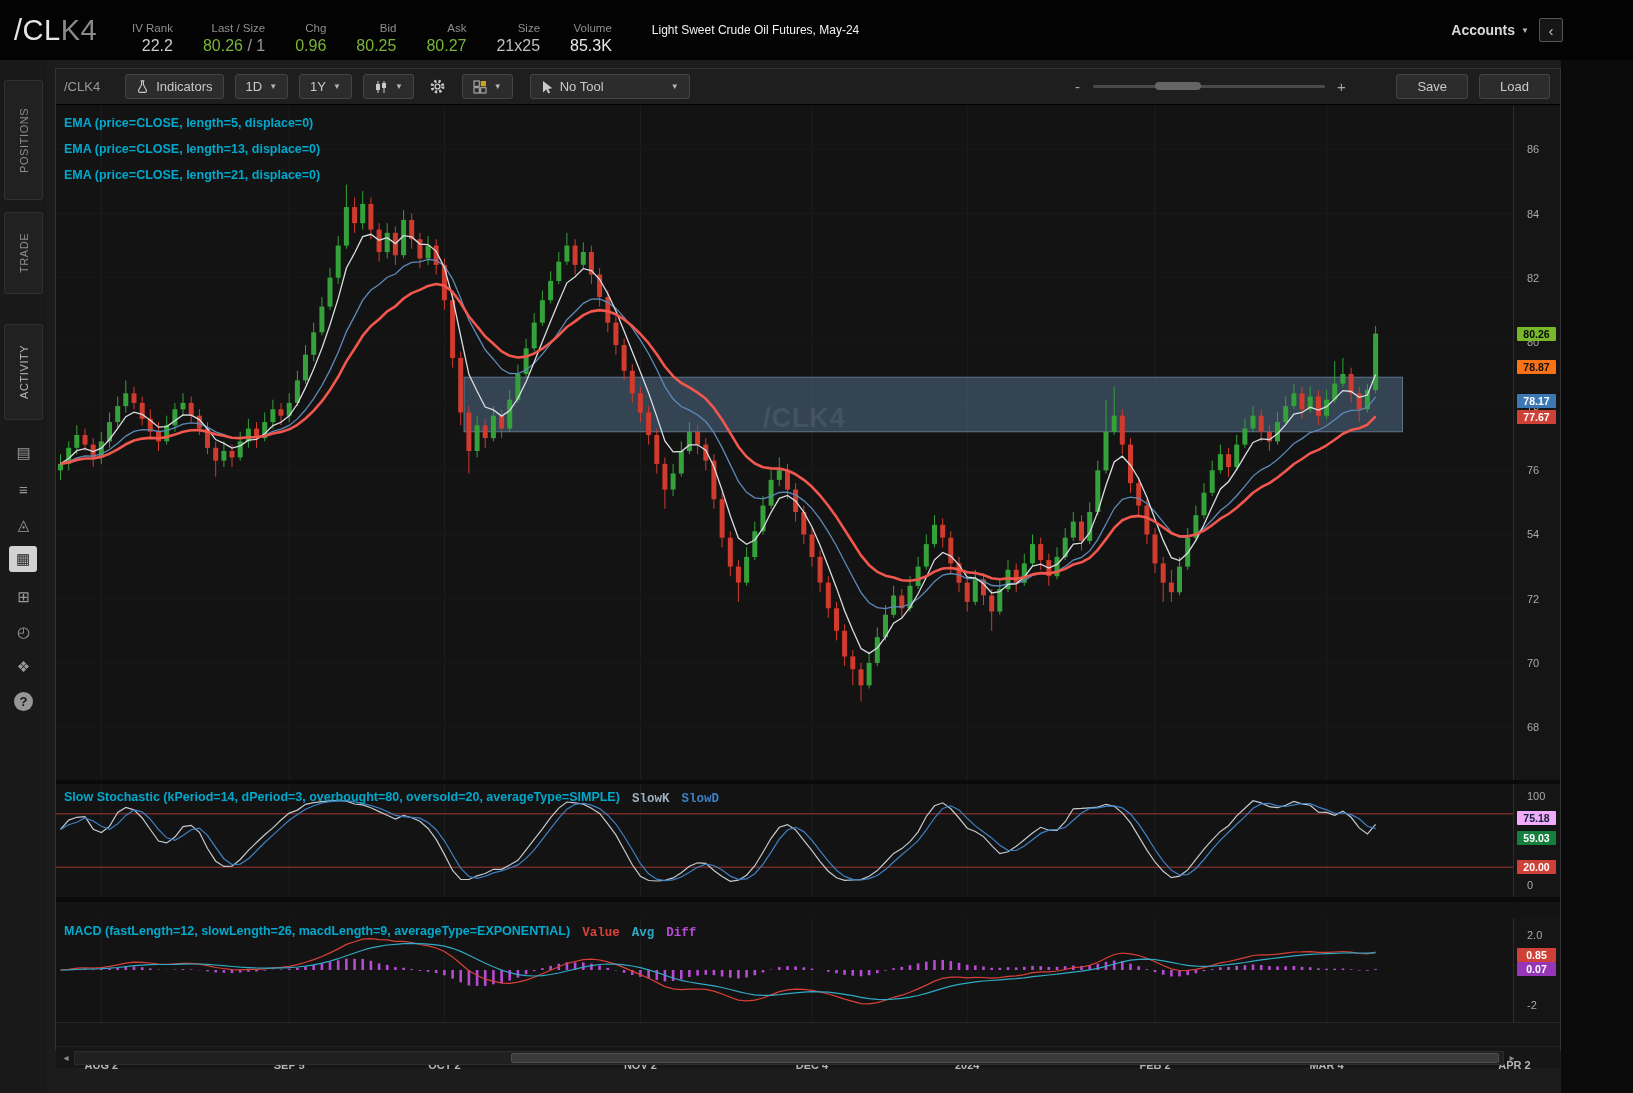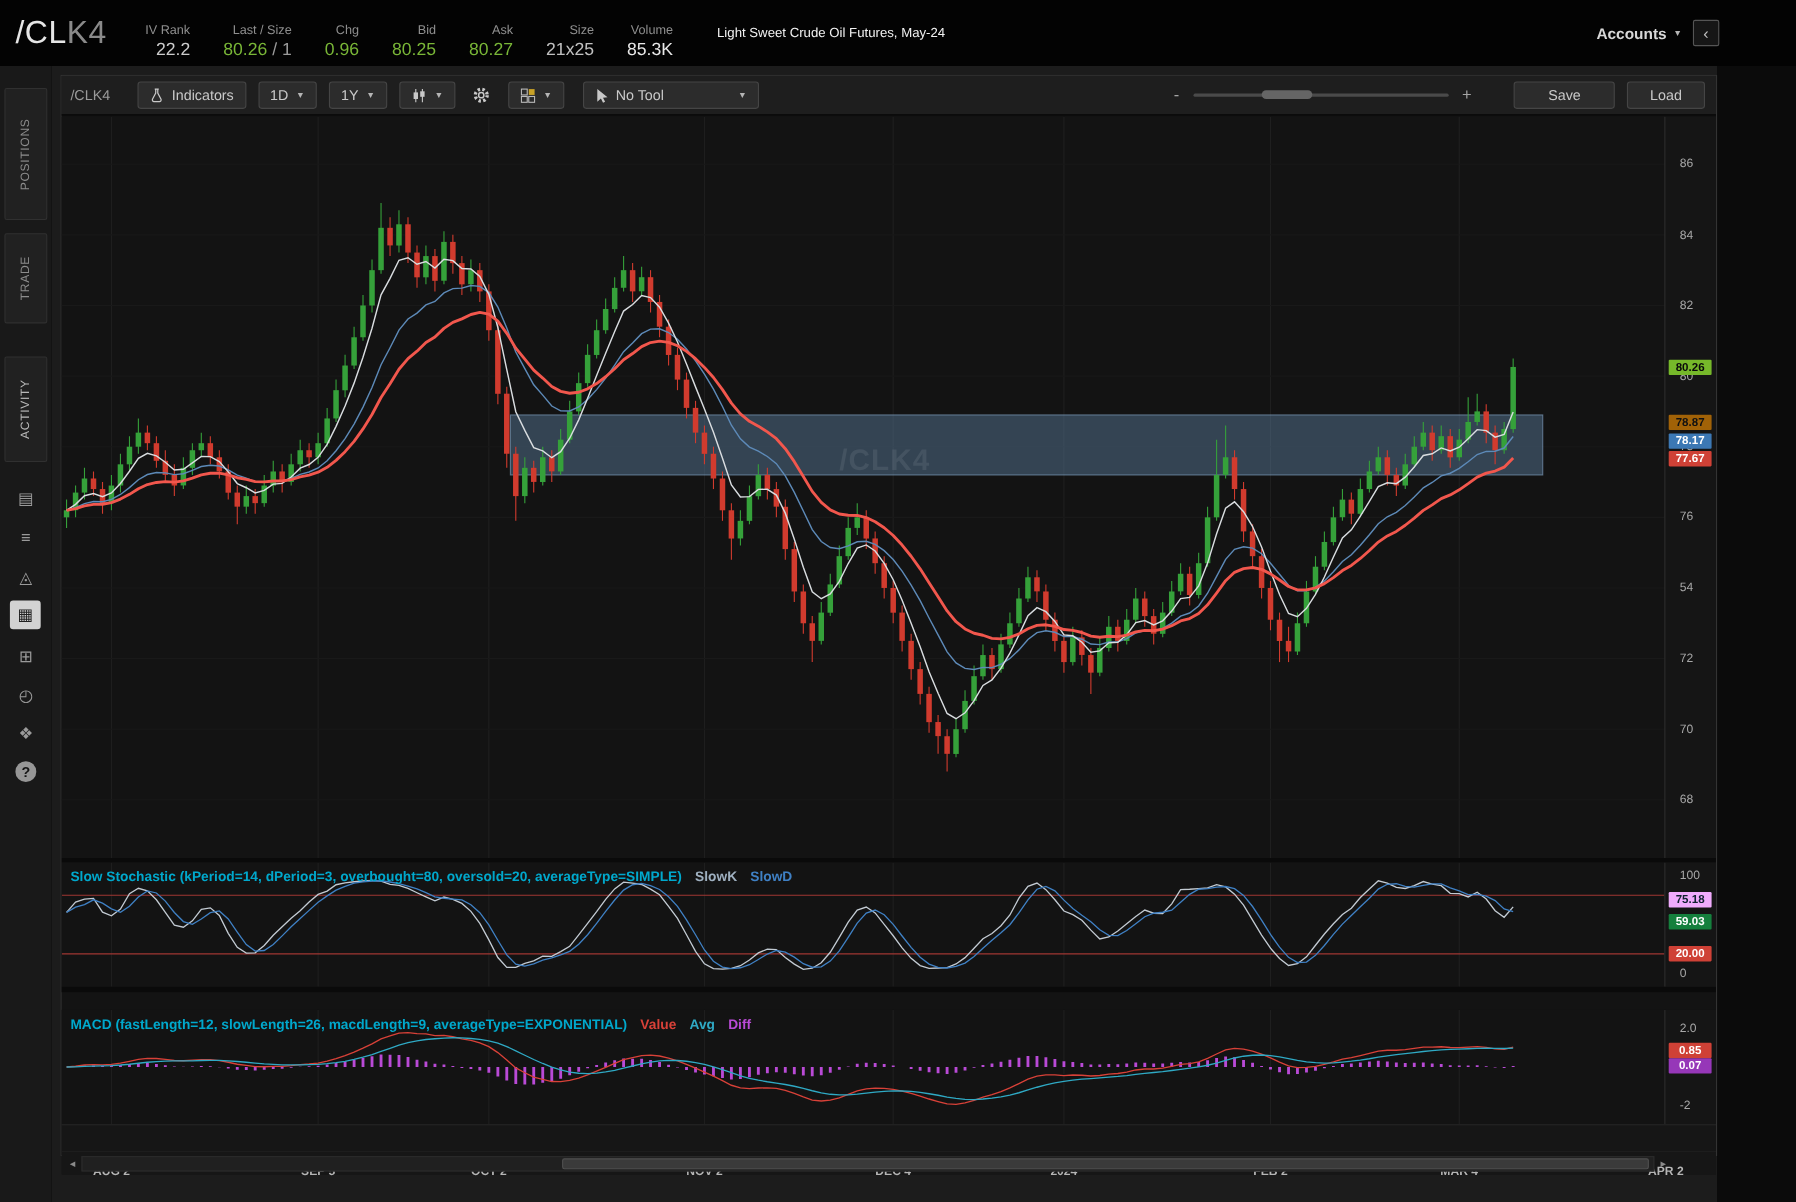--- a/index.html
+++ b/index.html
@@ -43,21 +43,21 @@
   .panel{position:relative;background:#131313;overflow:hidden;}
   .panel svg{display:block;}
   .pdiv{background:#0a0a0a;}
   .gutter{position:absolute;top:0;bottom:0;right:0;width:46px;background:#151515;border-left:1px solid #2d2d2d;}
   .axis-tick{position:absolute;left:13px;font-size:11px;color:#a8a8a8;transform:translateY(-50%);}
   .axis-badge{position:absolute;left:3px;width:39px;height:14px;line-height:14px;font-size:10.5px;font-weight:bold;text-align:center;border-radius:1px;}
   .study-labels{position:absolute;top:4px;left:8px;}
   .study-label{color:#00a8cc;font-size:12.5px;font-weight:bold;line-height:26px;cursor:pointer;white-space:nowrap;}
   .study-labels.row{display:flex;align-items:center;gap:12px;height:18px;}
   .study-labels.row .study-label{line-height:18px;}
-  .legend-item{font-size:12.5px;font-weight:bold;margin-right:12px;cursor:pointer;}
+  .legend-item{font-size:12.5px;font-weight:bold;margin-right:12px;cursor:pointer;font-family:Liberation Mono, monospace;}
   .watermark{position:absolute;left:47%;top:44%;font-size:27px;font-weight:bold;color:rgba(175,185,195,0.13);letter-spacing:1px;}
   
   .taxis{position:relative;height:23px;background:#161616;border-top:1px solid #262626;}
   .taxis-label{position:absolute;top:4px;font-size:11px;font-weight:bold;color:#b5b5b5;transform:translateX(-50%);white-space:nowrap;margin-top:32px;}
   
   .sbar{height:22px;background:#161616;border-top:1px solid #222;display:flex;align-items:center;padding:0 2px;box-sizing:border-box;}
   .sb-arrow{width:16px;text-align:center;color:#8a8a8a;font-size:10px;cursor:pointer;}
   .sb-track{position:relative;width:1430px;height:14px;background:#202020;border:1px solid #2c2c2c;box-sizing:border-box;}
   .sb-thumb{position:absolute;left:30.5%;right:0.3%;top:1px;bottom:1px;background:#3a3a3a;border:1px solid #4f4f4f;border-radius:2px;cursor:pointer;}
 </style>
@@ -173,21 +173,21 @@
         <span class="caret" style="margin-left:auto;">▼</span>
       </div>
       <div class="tb-spacer"></div>
       <div class="zoom">
         <span class="zoom-btn">-</span>
         <div class="zoom-track">
             <div class="zoom-thumb"></div>
           </div>
         <span class="zoom-btn">+</span>
       </div>
-      <div class="tbtn" style="padding:0 30px;">
+      <div class="tbtn" style="padding:0 20px;margin-left:12px;">
           <span>Save</span>
         </div>
       <div class="tbtn" style="padding:0 20px;margin-right:2px;">
           <span>Load</span>
         </div>
     </div>
 
     <div class="stack">
 
       <div class="panel" style="height:674px;">
@@ -534,33 +534,38 @@
             <rect x="1300.7" y="287.3" width="5" height="16.0" fill="#d13b2e"></rect>
             <line x1="1311.4" x2="1311.4" y1="277.6" y2="306.5" stroke="#35a13a"></line>
             <rect x="1308.9" y="284.0" width="5" height="19.3" fill="#35a13a"></rect>
             <line x1="1319.6" x2="1319.6" y1="219.9" y2="287.3" stroke="#35a13a"></line>
             <rect x="1317.1" y="227.6" width="5" height="56.5" fill="#35a13a"></rect>
             <polyline points="4.5,357.9 12.7,355.6 20.8,351.8 29.0,349.9 37.2,350.1 45.3,348.0 53.5,343.5 61.7,337.3 69.8,330.1 78.0,325.4 86.2,323.6 94.3,323.9 102.5,325.5 110.7,324.7 118.9,321.6 127.0,318.1 135.2,316.9 143.4,317.7 151.5,321.1 159.7,325.9 167.9,328.7 176.0,331.9 184.2,332.4 192.4,331.0 200.5,331.2 208.7,329.0 216.9,325.3 225.0,323.1 233.2,319.4 241.4,312.9 249.5,303.8 257.7,292.7 265.9,279.5 274.0,264.1 282.2,246.3 290.4,225.6 298.6,210.1 306.7,194.1 314.9,184.0 323.1,178.6 331.2,171.2 339.4,168.0 347.6,160.3 355.7,156.4 363.9,155.9 372.1,153.5 380.2,154.3 388.4,160.0 396.6,173.1 404.7,192.2 412.9,214.0 421.1,229.1 429.2,243.8 437.4,253.2 445.6,263.1 453.7,267.5 461.9,267.6 470.1,264.0 478.2,257.2 486.4,248.2 494.6,237.7 502.8,226.0 510.9,213.7 519.1,205.8 527.3,197.3 535.4,193.2 543.6,192.9 551.8,196.3 559.9,202.4 568.1,211.3 576.3,222.1 584.4,234.2 592.6,247.7 600.8,263.5 608.9,280.6 617.1,293.0 625.3,300.5 633.4,304.1 641.6,309.0 649.8,315.5 657.9,326.6 666.1,341.6 674.3,358.6 682.4,375.5 690.6,386.3 698.8,391.8 707.0,392.9 715.1,390.2 723.3,386.5 731.5,386.1 739.6,388.9 747.8,394.6 756.0,402.6 764.1,413.2 772.3,425.9 780.5,440.0 788.6,455.8 796.8,471.2 805.0,486.6 813.1,496.7 821.3,501.6 829.5,502.6 837.6,500.7 845.8,500.9 854.0,497.9 862.1,492.6 870.3,484.8 878.5,475.4 886.7,469.1 894.8,467.5 903.0,468.8 911.2,472.6 919.3,472.7 927.5,475.1 935.7,479.5 943.8,480.0 952.0,477.7 960.2,477.5 968.3,474.6 976.5,469.4 984.7,467.2 992.8,467.7 1001.0,465.3 1009.2,460.5 1017.3,454.1 1025.5,451.3 1033.7,444.9 1041.8,433.3 1050.0,418.0 1058.2,402.5 1066.3,393.4 1074.5,391.1 1082.7,392.3 1090.9,397.4 1099.0,406.0 1107.2,416.1 1115.4,426.1 1123.5,431.0 1131.7,431.1 1139.9,428.0 1148.0,422.1 1156.2,413.8 1164.4,404.5 1172.5,398.3 1180.7,389.7 1188.9,380.1 1197.0,370.1 1205.2,363.8 1213.4,359.7 1221.5,353.5 1229.7,345.9 1237.9,337.5 1246.0,332.6 1254.2,326.6 1262.4,324.2 1270.6,319.8 1278.7,313.8 1286.9,307.2 1295.1,304.4 1303.2,304.2 1311.4,301.3 1319.6,290.8" fill="none" stroke="#5d8ab8" stroke-width="1.3"></polyline>
             <polyline points="4.5,357.9 12.7,352.5 20.8,344.7 29.0,342.6 37.2,345.6 45.3,342.2 53.5,333.5 61.7,322.4 69.8,310.7 78.0,306.1 86.2,308.4 94.3,314.2 102.5,321.2 110.7,320.6 118.9,314.8 127.0,308.9 135.2,309.1 143.4,313.6 151.5,323.0 159.7,333.6 167.9,337.4 176.0,342.1 184.2,339.8 192.4,334.1 200.5,333.4 208.7,327.7 216.9,319.6 225.0,316.3 233.2,309.8 241.4,298.0 249.5,281.6 257.7,263.1 265.9,242.3 274.0,218.8 282.2,192.4 290.4,162.0 298.6,147.0 306.7,130.6 314.9,128.3 323.1,134.2 331.2,131.7 339.4,137.6 347.6,129.7 355.7,130.9 363.9,138.1 372.1,138.6 380.2,145.3 388.4,161.6 396.6,191.7 404.7,230.0 412.9,268.3 421.1,285.3 429.2,301.0 437.4,303.9 445.6,310.1 453.7,304.6 461.9,292.4 470.1,275.7 478.2,256.0 486.4,235.4 494.6,215.2 502.8,195.4 510.9,176.8 519.1,170.8 527.3,162.6 535.4,164.5 543.6,173.3 551.8,187.8 559.9,204.9 568.1,224.9 576.3,245.7 584.4,265.9 592.6,287.0 600.8,310.6 608.9,334.9 617.1,345.8 625.3,345.5 633.4,338.9 641.6,338.8 649.8,344.1 657.9,360.5 666.1,384.2 674.3,409.7 682.4,432.0 690.6,438.3 698.8,434.0 707.0,422.5 715.1,406.3 723.3,392.3 731.5,389.4 739.6,394.9 747.8,406.1 756.0,421.0 764.1,439.6 772.3,460.5 780.5,481.9 788.6,504.7 796.8,524.3 805.0,542.6 813.1,547.4 821.3,542.0 829.5,530.9 837.6,517.1 845.8,512.1 854.0,501.4 862.1,487.8 870.3,471.2 878.5,453.8 886.7,446.4 894.8,450.1 903.0,458.9 911.2,471.2 919.3,472.0 927.5,477.8 935.7,487.0 943.8,485.7 952.0,478.4 960.2,477.8 968.3,471.0 976.5,460.0 984.7,458.1 992.8,462.1 1001.0,458.4 1009.2,449.5 1017.3,438.2 1025.5,437.1 1033.7,426.7 1041.8,405.9 1050.0,379.2 1058.2,356.0 1066.3,350.2 1074.5,359.2 1082.7,372.7 1090.9,391.3 1099.0,413.3 1107.2,434.4 1115.4,451.7 1123.5,454.6 1131.7,447.0 1139.9,434.4 1148.0,418.5 1156.2,400.4 1164.4,383.0 1172.5,375.7 1180.7,363.3 1188.9,349.7 1197.0,336.4 1205.2,332.9 1213.4,333.7 1221.5,327.8 1229.7,318.6 1237.9,308.1 1246.0,306.5 1254.2,301.2 1262.4,304.0 1270.6,300.6 1278.7,292.9 1286.9,284.6 1295.1,285.5 1303.2,291.4 1311.4,289.0 1319.6,268.5" fill="none" stroke="#d9dde0" stroke-width="1.3"></polyline>
             <polyline points="4.5,357.9 12.7,356.4 20.8,353.9 29.0,352.5 37.2,352.4 45.3,350.9 53.5,347.7 61.7,343.4 69.8,338.3 78.0,334.5 86.2,332.6 94.3,331.9 102.5,332.3 110.7,331.1 118.9,328.6 127.0,325.7 135.2,324.2 143.4,324.1 151.5,325.7 159.7,328.3 167.9,329.8 176.0,331.8 184.2,332.1 192.4,331.3 200.5,331.3 208.7,330.0 216.9,327.5 225.0,325.9 233.2,323.3 241.4,318.8 249.5,312.5 257.7,304.6 265.9,295.2 274.0,283.9 282.2,270.8 290.4,255.4 298.6,242.8 306.7,229.7 314.9,220.0 323.1,213.3 331.2,205.4 339.4,200.3 347.6,192.5 355.7,187.1 363.9,183.9 372.1,179.9 380.2,178.0 388.4,179.5 396.6,186.0 404.7,197.0 412.9,210.5 421.1,220.4 429.2,230.5 437.4,237.7 445.6,245.4 453.7,249.8 461.9,251.5 470.1,250.6 478.2,247.5 486.4,242.7 494.6,236.5 502.8,229.2 510.9,221.0 519.1,215.4 527.3,209.1 535.4,205.4 543.6,204.1 551.8,205.2 559.9,208.3 568.1,213.4 576.3,220.1 584.4,228.0 592.6,237.2 600.8,248.2 608.9,260.5 617.1,270.2 625.3,277.0 633.4,281.4 641.6,286.6 649.8,292.8 657.9,301.9 666.1,313.7 674.3,327.1 682.4,340.7 690.6,350.7 698.8,357.5 707.0,361.3 715.1,362.4 723.3,362.6 731.5,364.5 739.6,368.3 747.8,373.8 756.0,380.8 764.1,389.5 772.3,399.7 780.5,411.1 788.6,423.8 796.8,436.5 805.0,449.4 813.1,459.2 821.3,465.8 829.5,469.7 837.6,471.5 845.8,474.3 854.0,474.8 862.1,473.5 870.3,470.3 878.5,465.6 886.7,462.5 894.8,462.0 903.0,463.4 911.2,466.3 919.3,467.0 927.5,469.0 935.7,472.3 943.8,473.3 952.0,472.4 960.2,472.8 968.3,471.4 976.5,468.4 984.7,467.1 992.8,467.4 1001.0,465.9 1009.2,462.8 1017.3,458.5 1025.5,456.3 1033.7,451.8 1041.8,443.8 1050.0,433.1 1058.2,421.9 1066.3,414.3 1074.5,410.9 1082.7,409.9 1090.9,411.6 1099.0,415.7 1107.2,421.3 1115.4,427.2 1123.5,430.2 1131.7,430.3 1139.9,428.4 1148.0,424.6 1156.2,419.1 1164.4,412.7 1172.5,408.0 1180.7,401.7 1188.9,394.5 1197.0,386.8 1205.2,381.2 1213.4,377.1 1221.5,371.5 1229.7,365.0 1237.9,358.0 1246.0,353.0 1254.2,347.3 1262.4,343.9 1270.6,339.3 1278.7,333.7 1286.9,327.7 1295.1,324.1 1303.2,322.2 1311.4,318.7 1319.6,310.4" fill="none" stroke="#f2574d" stroke-width="2.6" stroke-linejoin="round"></polyline>
           </svg>
         <div class="watermark">/CLK4</div>
+        <div class="study-labels">
+          <div class="study-label">EMA (price=CLOSE, length=5, displace=0)</div>
+          <div class="study-label">EMA (price=CLOSE, length=13, displace=0)</div>
+          <div class="study-label">EMA (price=CLOSE, length=21, displace=0)</div>
+        </div>
         <div class="gutter" id="priceGutter">
             <div class="axis-tick" style="top: 43.3286px;">86</div>
             <div class="axis-tick" style="top: 107.519px;">84</div>
             <div class="axis-tick" style="top: 171.71px;">82</div>
             <div class="axis-tick" style="top: 235.9px;">80</div>
             <div class="axis-tick" style="top: 300.09px;">78</div>
             <div class="axis-tick" style="top: 364.281px;">76</div>
             <div class="axis-tick" style="top: 428.471px;">54</div>
             <div class="axis-tick" style="top: 492.662px;">72</div>
             <div class="axis-tick" style="top: 556.852px;">70</div>
             <div class="axis-tick" style="top: 621.043px;">68</div>
             <div class="axis-badge" style="top: 220.555px; background: rgb(118, 184, 42); color: rgb(10, 10, 10);">80.26</div>
-            <div class="axis-badge" style="top: 271px; background: #a16207; color: rgb(17, 17, 17);">78.87</div>
+            <div class="axis-badge" style="top: 254px; background: #f97316; color: rgb(17, 17, 17);">78.87</div>
             <div class="axis-badge" style="top: 287.634px; background: rgb(60, 120, 180); color: rgb(255, 255, 255);">78.17</div>
             <div class="axis-badge" style="top: 303.682px; background: rgb(207, 65, 54); color: rgb(255, 255, 255);">77.67</div>
           </div>
       </div>
       <div class="pdiv" style="height:4px;"></div>
 
       <div class="panel" style="height:113px;">
         <svg id="stochSvg" width="1458" height="113">
             <line x1="45.3" x2="45.3" y1="0" y2="113" stroke="#1f1f1f"></line>
             <line x1="233.2" x2="233.2" y1="0" y2="113" stroke="#1f1f1f"></line>

